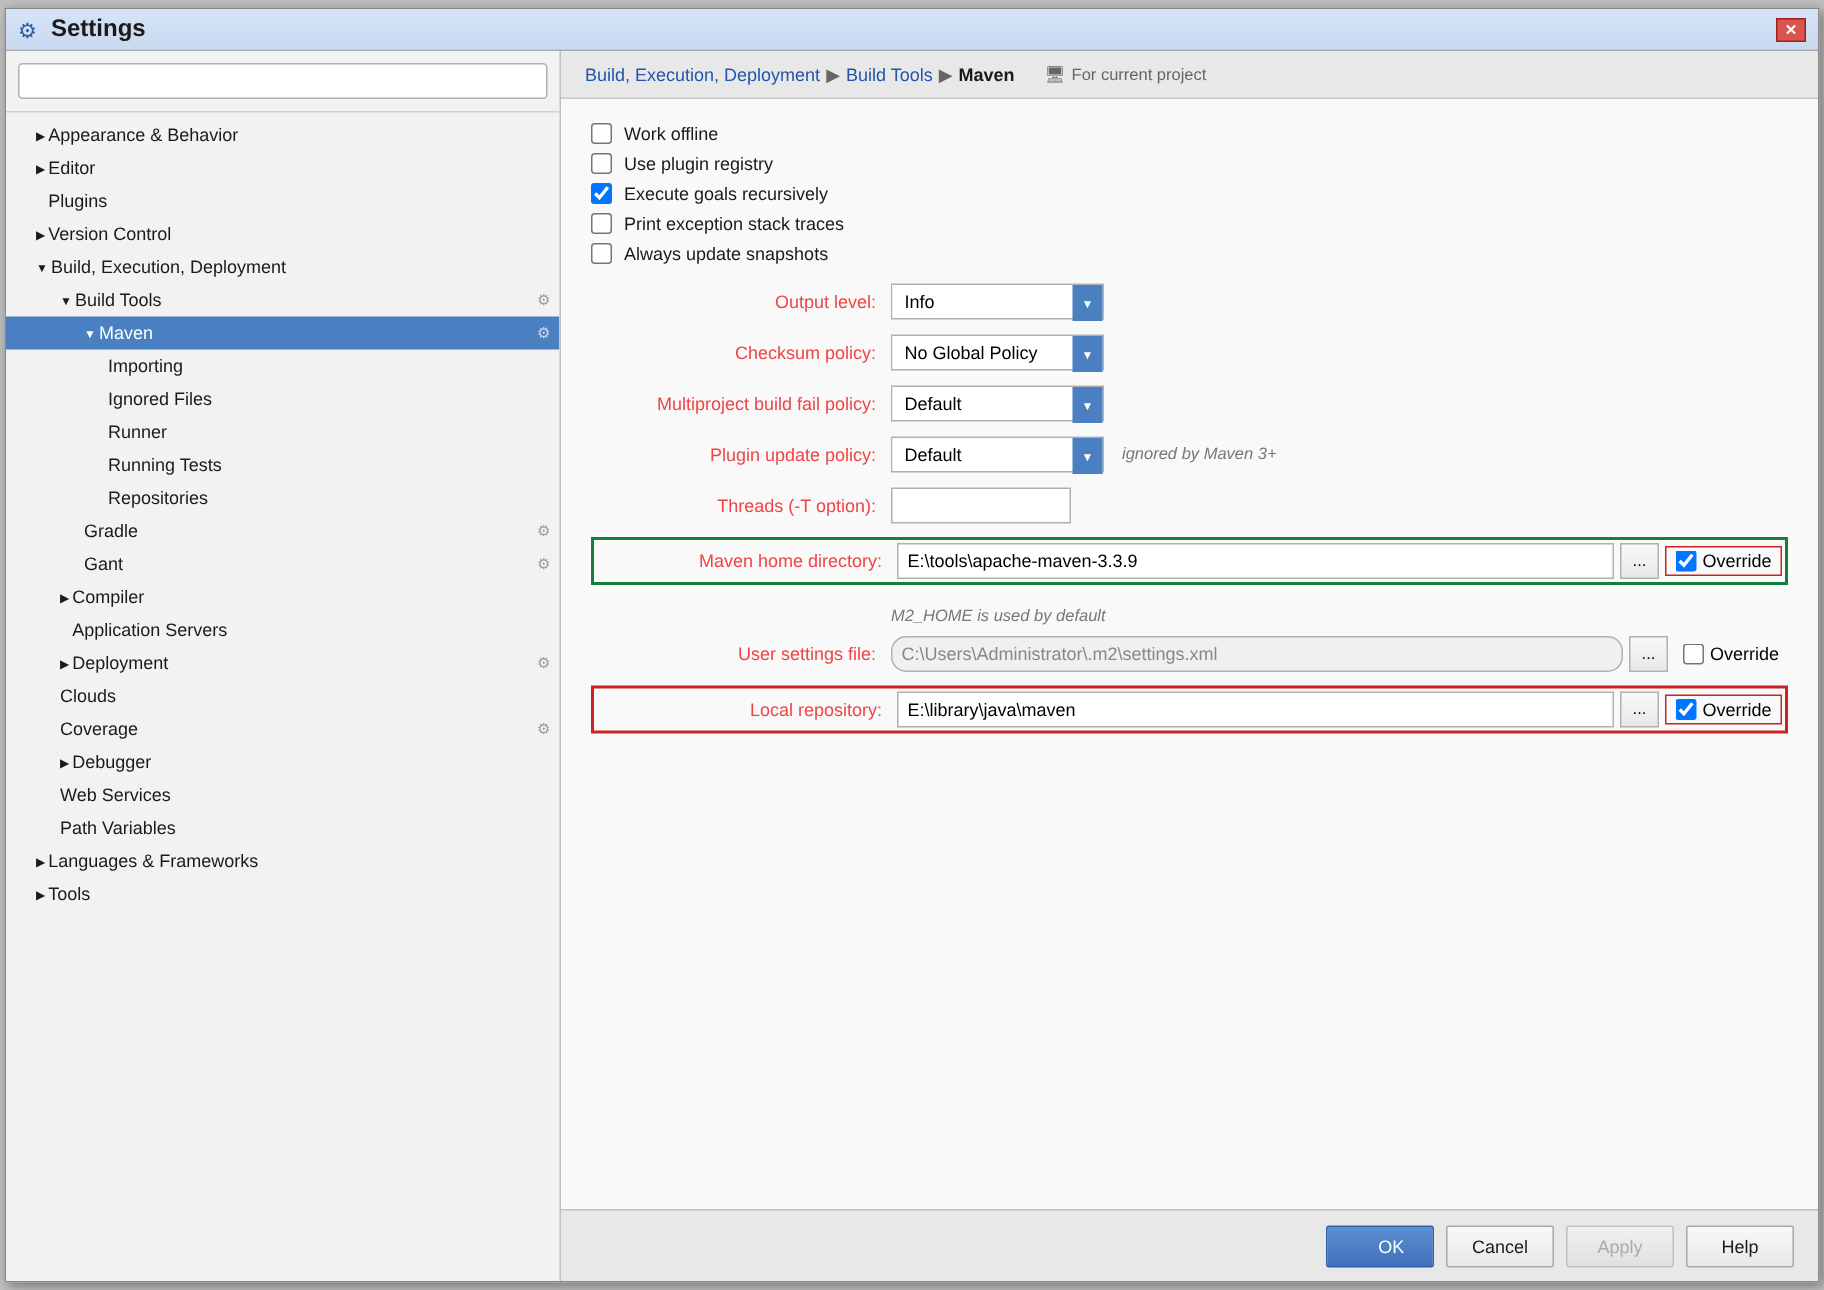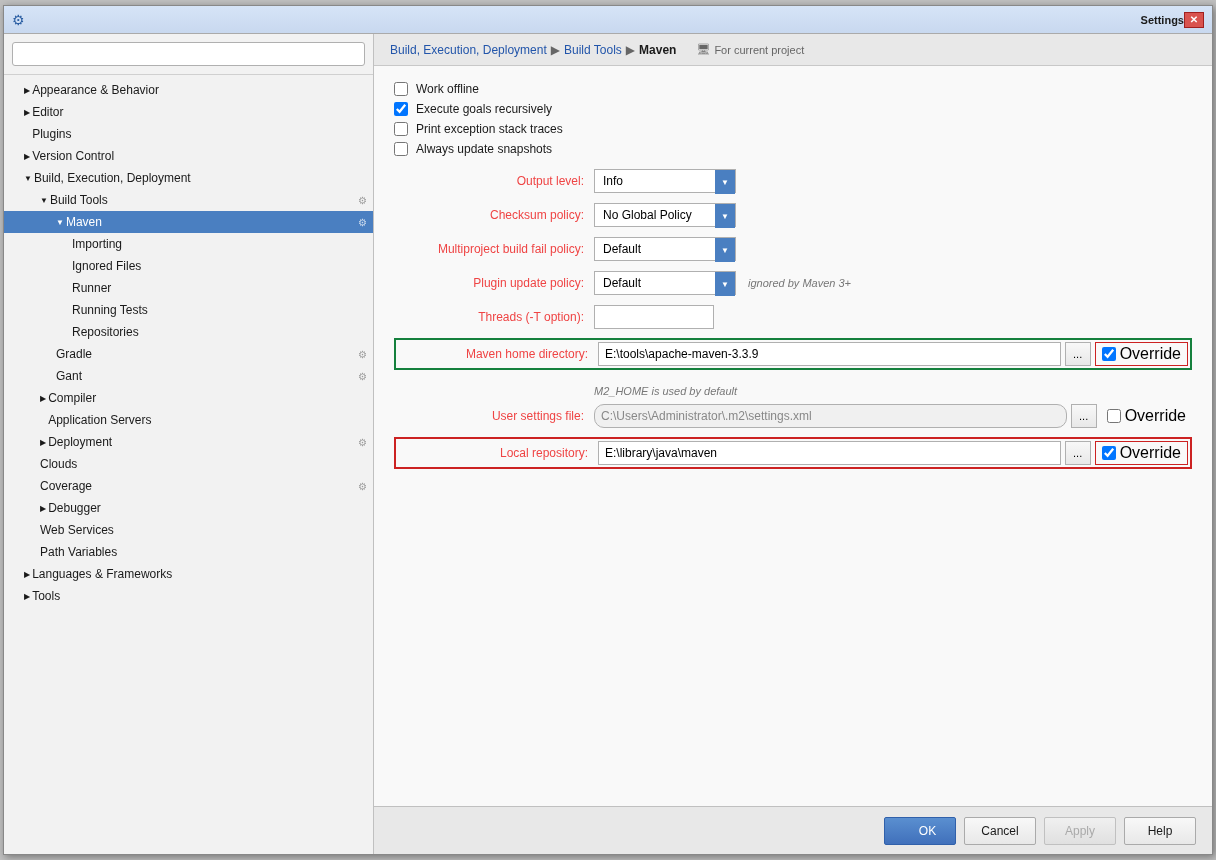--- a/index.html
+++ b/index.html
@@ -33,25 +33,24 @@
       flex-shrink: 0;
     }
     .titlebar-icon {
       width: 16px;
       height: 16px;
       margin-right: 6px;
       font-size: 14px;
       color: #2c5fa3;
     }
     .titlebar-title {
-      font-size: 11px;
+      font-size: 16px;
       font-weight: bold;
       color: #1a1a1a;
       flex: 1;
-      text-align: right;
     }
     .titlebar-close {
       width: 20px;
       height: 16px;
       background: #d9534f;
       border: 1px solid #a02020;
       display: flex;
       align-items: center;
       justify-content: center;
       cursor: pointer;
@@ -265,21 +264,21 @@
     .override-container {
       display: flex;
       align-items: center;
       gap: 4px;
     }
     .override-checkbox {
       width: 14px;
       height: 14px;
     }
     .override-label {
-      font-size: 16px;
+      font-size: 12px;
     }
     .note-text {
       font-size: 11px;
       color: #777;
       margin-left: 200px;
       margin-bottom: 6px;
       font-style: italic;
     }
     
     .bottom-bar {
@@ -488,20 +487,24 @@
         </div>
       </div>
 
       <div class="settings-content">
 
         <div class="checkbox-row">
           <input type="checkbox" id="work-offline" style="">
           <label for="work-offline" class="checkbox-label">Work offline</label>
         </div>
         <div class="checkbox-row">
+          <input type="checkbox" id="use-plugin-registry" style="">
+          <label for="use-plugin-registry" class="checkbox-label">Use plugin registry</label>
+        </div>
+        <div class="checkbox-row">
           <input type="checkbox" id="execute-goals-recursively" checked="" style="">
           <label for="execute-goals-recursively" class="checkbox-label">Execute goals recursively</label>
         </div>
         <div class="checkbox-row">
           <input type="checkbox" id="print-exception" style="">
           <label for="print-exception" class="checkbox-label">Print exception stack traces</label>
         </div>
         <div class="checkbox-row">
           <input type="checkbox" id="always-update-snapshots" style="">
           <label for="always-update-snapshots" class="checkbox-label">Always update snapshots</label>

